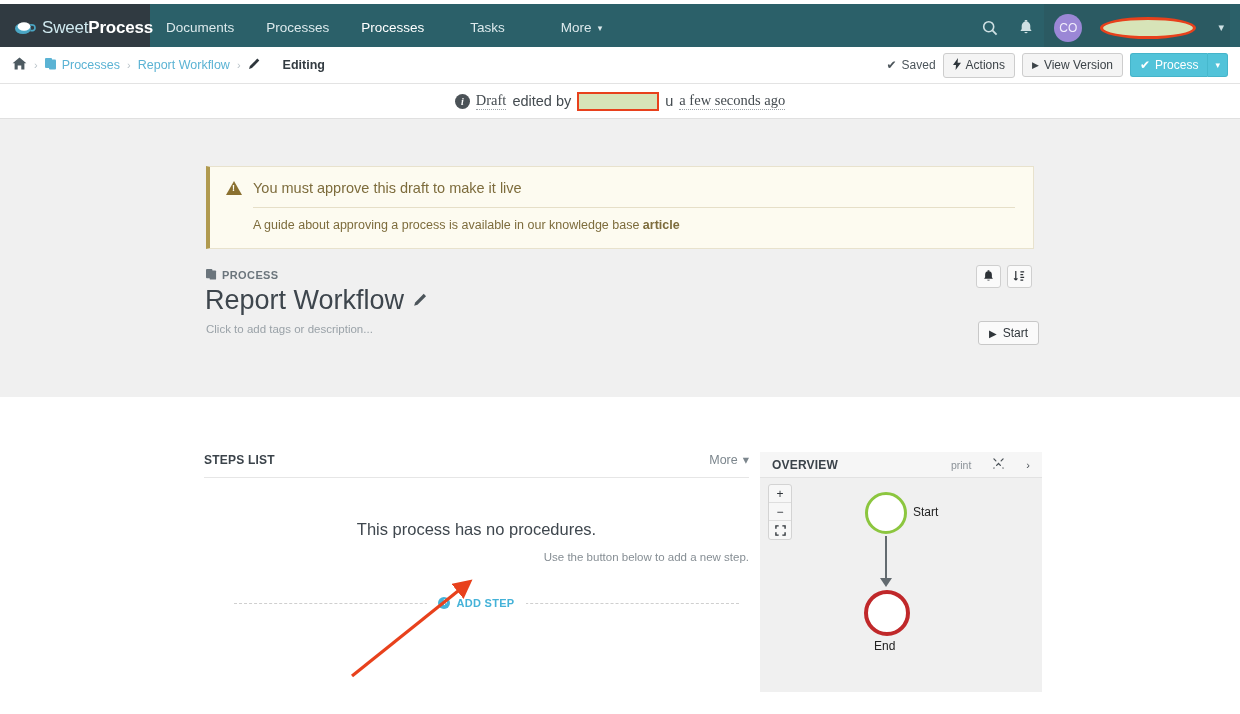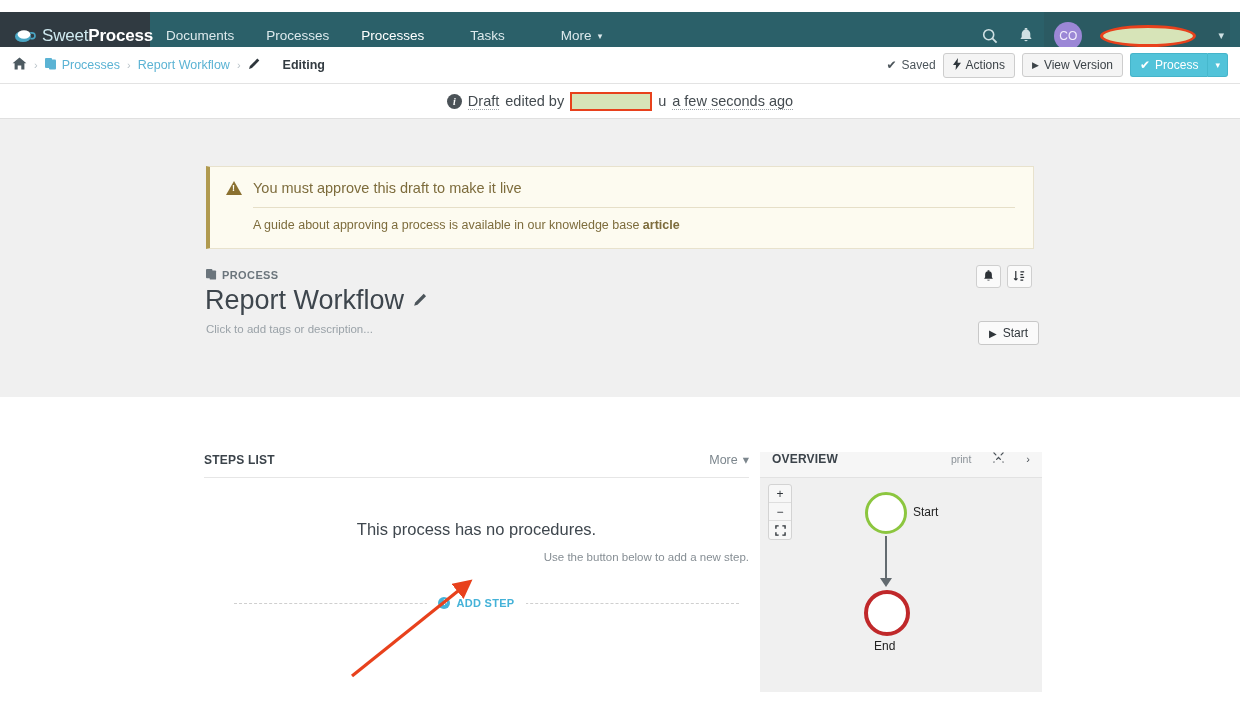--- a/index.html
+++ b/index.html
@@ -6,21 +6,21 @@
   html, body {
     width: 1240px; height: 714px;
     font-family: "Liberation Sans", sans-serif;
     background: #ffffff;
     overflow: hidden;
   }
   #root { position: relative; width: 1240px; height: 714px; }
 
   
   .topnav {
-    position: absolute; left: 0; top: 12px; width: 1240px; height: 47px;
+    position: absolute; left: 0; top: 4px; width: 1240px; height: 47px;
     background: #2b6069; display: flex; align-items: stretch;
   }
   .logo-box {
     width: 150px; height: 47px; background: #303a41;
     display: flex; align-items: center; padding-left: 14px; gap: 6px;
   }
   .logo-mark { width: 22px; height: 18px; position: relative; flex: 0 0 auto; }
   .logo-text { font-size: 17px; color: #cfe9ef; letter-spacing: -0.2px; white-space: nowrap; }
   .logo-text b { color: #ffffff; font-weight: bold; }
 
@@ -94,21 +94,21 @@
     background: #ffffff; border-bottom: 1px solid #e0e0e0;
     display: flex; align-items: center; justify-content: center;
   }
   .draft-inner { display: flex; align-items: center; gap: 6px; font-size: 14.5px; color: #444b50; }
   .info-circle {
     width: 15px; height: 15px; border-radius: 50%; background: #4b5257;
     color: #fff; font-size: 10px; font-weight: bold; font-style: italic;
     display: flex; align-items: center; justify-content: center;
     font-family: "Liberation Serif", serif;
   }
-  .dotted { border-bottom: 1px dotted #9aa1a6; }
+  .dotted { border-bottom: 1px dotted #9aa1a6; font-family: Liberation Serif, serif; }
   .redact-box {
     display: inline-block; width: 82px; height: 19px;
     background: #d7e4b8; border: 2px solid #e8411c; vertical-align: middle;
   }
 
   
   .grayband {
     position: absolute; left: 0; top: 119px; width: 1240px; height: 278px;
     background: #f0f0f0;
   }
@@ -196,21 +196,21 @@
     width: 12px; height: 12px; border-radius: 50%; background: #44b2d8; color: #fff;
     font-size: 10px; line-height: 11px; text-align: center; font-weight: bold;
   }
 
   
   .overview {
     position: absolute; left: 760px; top: 452px; width: 282px; height: 240px;
     background: #f0f0f0;
   }
   .ov-head {
-    height: 26px; display: flex; align-items: flex-start; padding: 0 12px;
+    height: 26px; display: flex; align-items: center; padding: 0 12px;
     border-bottom: 1px solid #e2e2e2; background: #f6f6f6;
   }
   .ov-title { font-size: 12px; font-weight: bold; color: #3b434a; letter-spacing: 0.2px; }
   .ov-actions { margin-left: auto; display: flex; align-items: center; gap: 22px; }
   .ov-print { font-size: 10.5px; color: #8b9298; cursor: pointer; }
   .ov-ic { color: #4a5157; font-size: 11px; cursor: pointer; }
 
   .zoomctl {
     position: absolute; left: 8px; top: 32px; width: 24px;
     border: 1px solid #d3d3d3; border-radius: 3px; background: #f7f7f7; overflow: hidden;

